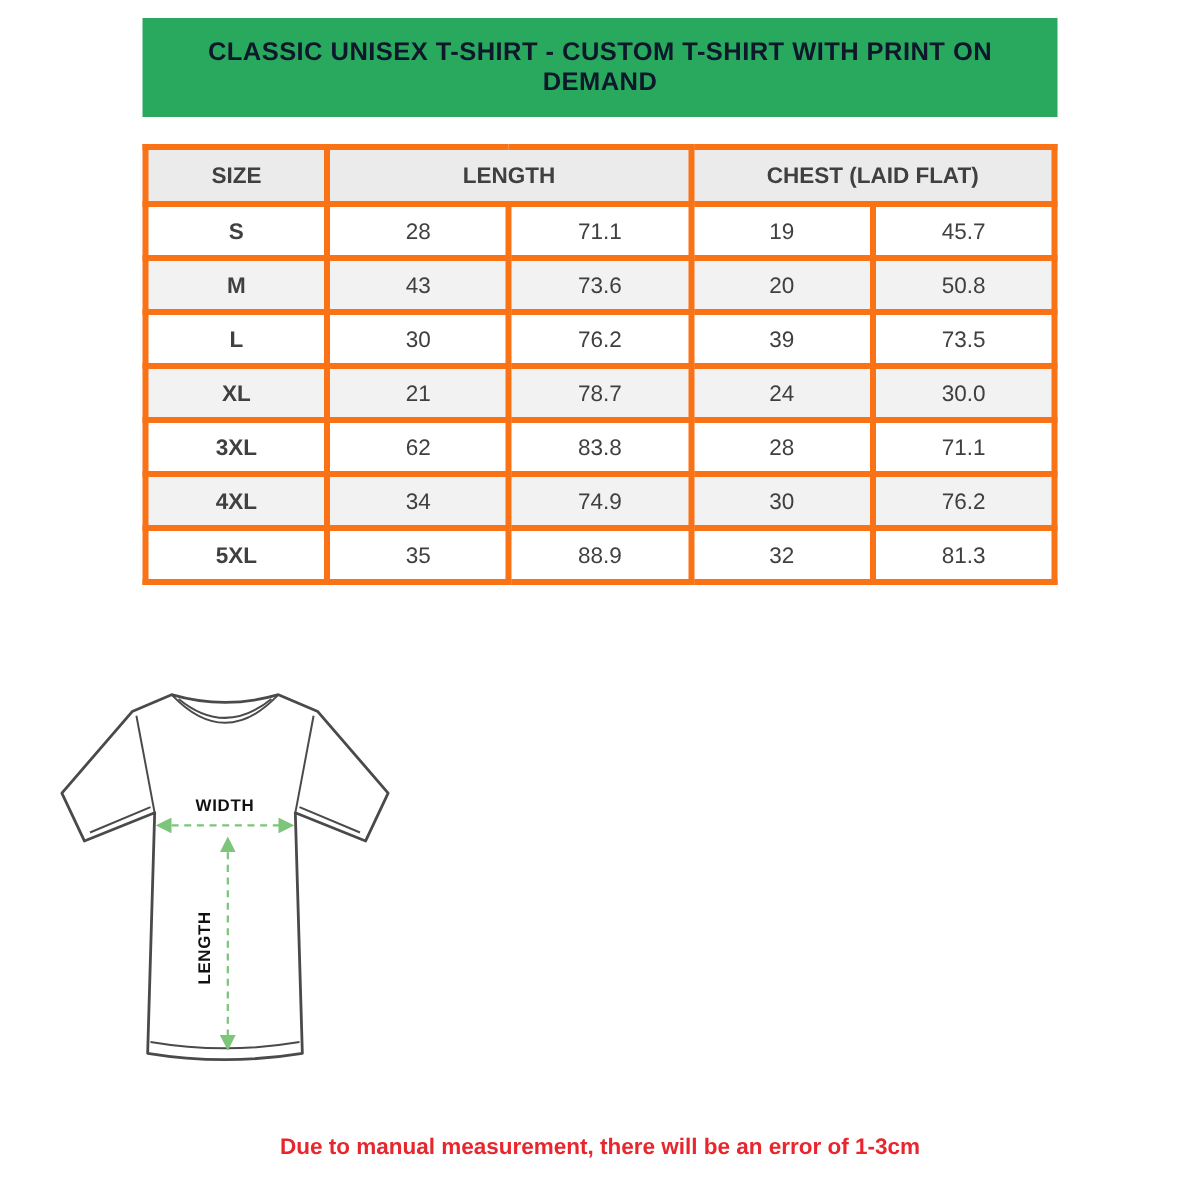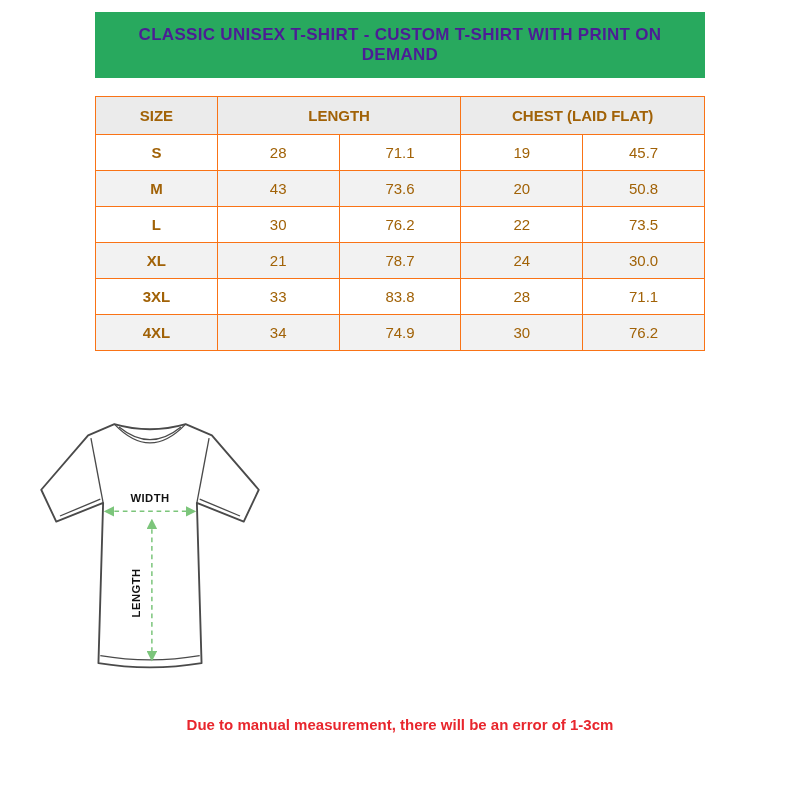--- a/index.html
+++ b/index.html
@@ -5,39 +5,39 @@
   * { box-sizing: border-box; margin: 0; padding: 0; }
   html, body { width: 800px; height: 800px; }
   body {
     background: #ffffff;
     font-family: "Liberation Sans", sans-serif;
     overflow: hidden;
   }
   .banner {
     margin: 12px 95px 0 95px;
     background: var(--header-bg, #28a95e);
-    color: #4c1d95;
+    color: #0f172a;
     text-align: center;
     font-weight: bold;
     font-size: 17px;
     letter-spacing: 0.3px;
     padding: 13px 4px;
   }
   .table-wrap { margin: 18px 95px 0 95px; }
   table.size-table {
     width: 100%;
     border-collapse: collapse;
     table-layout: fixed;
   }
   .size-table th, .size-table td {
-    border: 1px solid #f97316;
+    border: 4px solid #f97316;
     text-align: center;
     vertical-align: middle;
     font-size: 15px;
-    color: #a16207;
+    color: #404040;
     height: 36px;
   }
   .size-table th {
     background: #ebebeb;
     font-weight: bold;
     height: 38px;
   }
   .size-table td.size-cell { font-weight: bold; }
   .size-table tbody tr:nth-child(even) { background: #f2f2f2; }
   .diagram-wrap {
@@ -101,43 +101,50 @@
         <td class="size-cell">M</td>
         <td>43</td>
         <td>73.6</td>
         <td>20</td>
         <td>50.8</td>
       </tr>
       <tr>
         <td class="size-cell">L</td>
         <td>30</td>
         <td>76.2</td>
-        <td>22</td>
+        <td>39</td>
         <td>73.5</td>
       </tr>
       <tr>
         <td class="size-cell">XL</td>
         <td>21</td>
         <td>78.7</td>
         <td>24</td>
         <td>30.0</td>
       </tr>
       <tr>
         <td class="size-cell">3XL</td>
-        <td>33</td>
+        <td>62</td>
         <td>83.8</td>
         <td>28</td>
         <td>71.1</td>
       </tr>
       <tr>
         <td class="size-cell">4XL</td>
         <td>34</td>
         <td>74.9</td>
         <td>30</td>
         <td>76.2</td>
+      </tr>
+      <tr>
+        <td class="size-cell">5XL</td>
+        <td>35</td>
+        <td>88.9</td>
+        <td>32</td>
+        <td>81.3</td>
       </tr>
     </tbody>
   </table>
 </div>
 
 <div class="diagram-wrap">
   <svg width="300" height="300" viewBox="0 0 300 320">
     <defs>
       <marker id="ah" viewBox="0 0 10 10" refX="8" refY="5" markerWidth="7" markerHeight="7" orient="auto-start-reverse">
         <path d="M0,0 L10,5 L0,10 z" class="arrowhead"></path>

